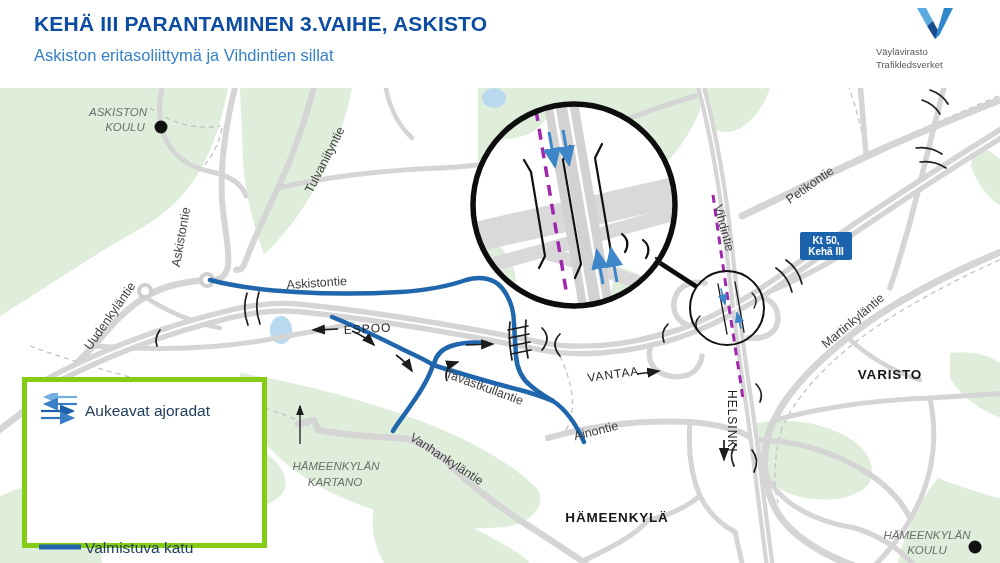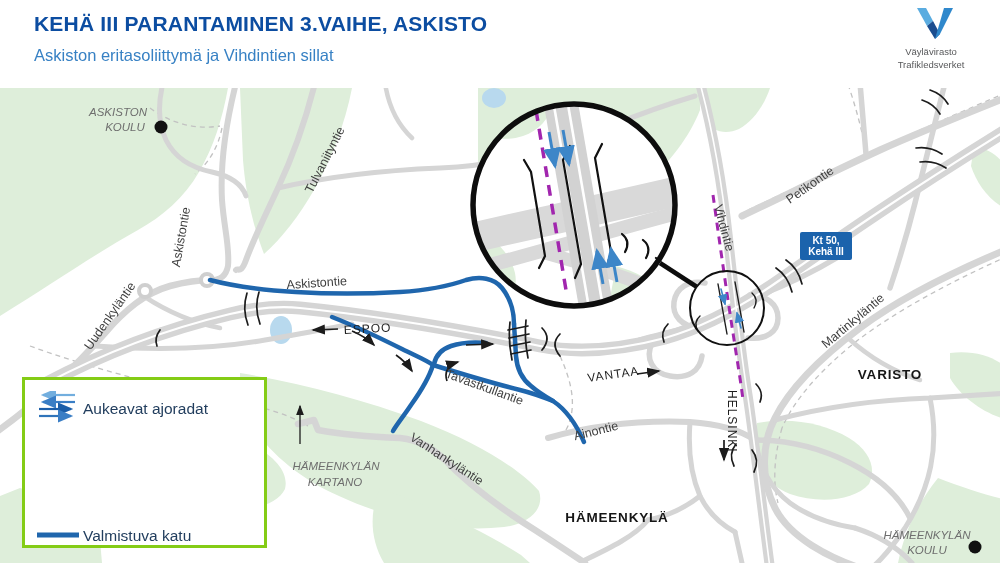--- a/index.html
+++ b/index.html
@@ -3,34 +3,34 @@
 <meta charset="utf-8">
 <style>
   html,body{margin:0;padding:0;background:#fff;}
   .page{position:relative;width:1000px;height:563px;background:#fff;overflow:hidden;
         font-family:"Liberation Sans",sans-serif;}
   
   .header{position:absolute;left:0;top:0;width:100%;height:88px;background:#fff;}
   .title{position:absolute;left:34px;top:12px;font-size:21px;font-weight:bold;
          color:#0c4da1;letter-spacing:.2px;white-space:nowrap;}
   .subtitle{position:absolute;left:34px;top:46px;font-size:16.5px;color:#3781c4;white-space:nowrap;text-align:center;}
-  .logo{position:absolute;right:14px;top:5px;width:110px;text-align:center;}
+  .logo{position:absolute;right:14px;top:5px;width:110px;text-align:left;}
   .logo-text{font-size:9.5px;color:#58595b;line-height:13px;}
   
   .map{position:absolute;left:0;top:88px;width:1000px;height:475px;}
   
   .legend{position:absolute;left:22px;top:377px;width:245px;height:171px;background:#fff;
-          border:3px solid #84cc16;box-sizing:border-box;}
+          border:5px solid #84cc16;box-sizing:border-box;}
   .legend-row{position:absolute;left:0;width:100%;display:flex;align-items:center;}
   .legend-icon{width:50px;flex:0 0 50px;margin-left:8px;}
   .legend-label{font-size:15.5px;color:#223e5e;line-height:19px;}
   .lr1{top:10px;height:36px;}
   .lr2{top:50px;height:48px;}
   .lr3{top:106px;height:34px;}
-  .lr4{top:142px;height:26px;}
+  .lr4{top:152px;height:26px;}
   svg text{font-family:"Liberation Sans",sans-serif;}
   .roadlbl{font-size:12.5px;fill:#3f3f3f;}
   .dirlbl{font-size:12px;fill:#1c1c1c;letter-spacing:1px;}
   .itallbl{font-size:11.5px;font-style:italic;fill:#6e6e6e;}
   .boldlbl{font-size:13.5px;font-weight:bold;fill:#161616;letter-spacing:.8px;}
   .badgetxt{font-size:10px;font-weight:bold;fill:#ffffff;}
 </style>
 </head>
 <body>
 

